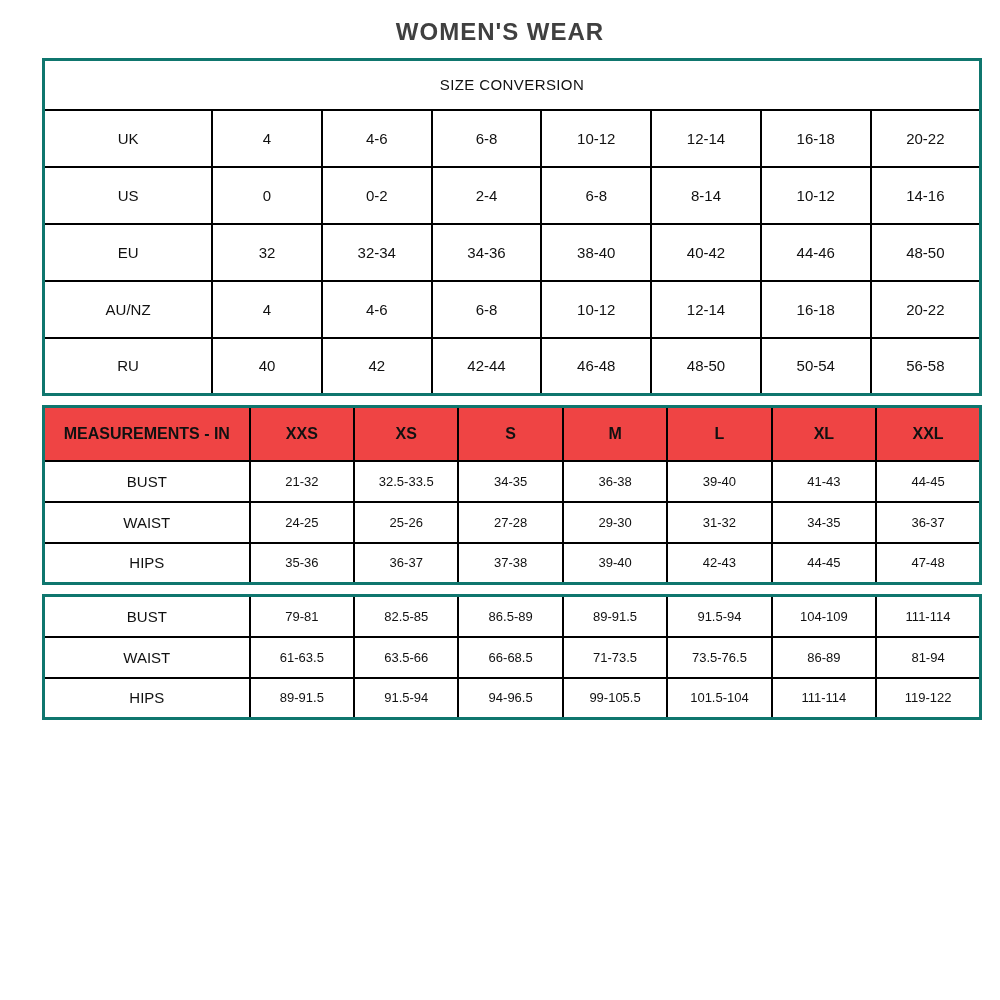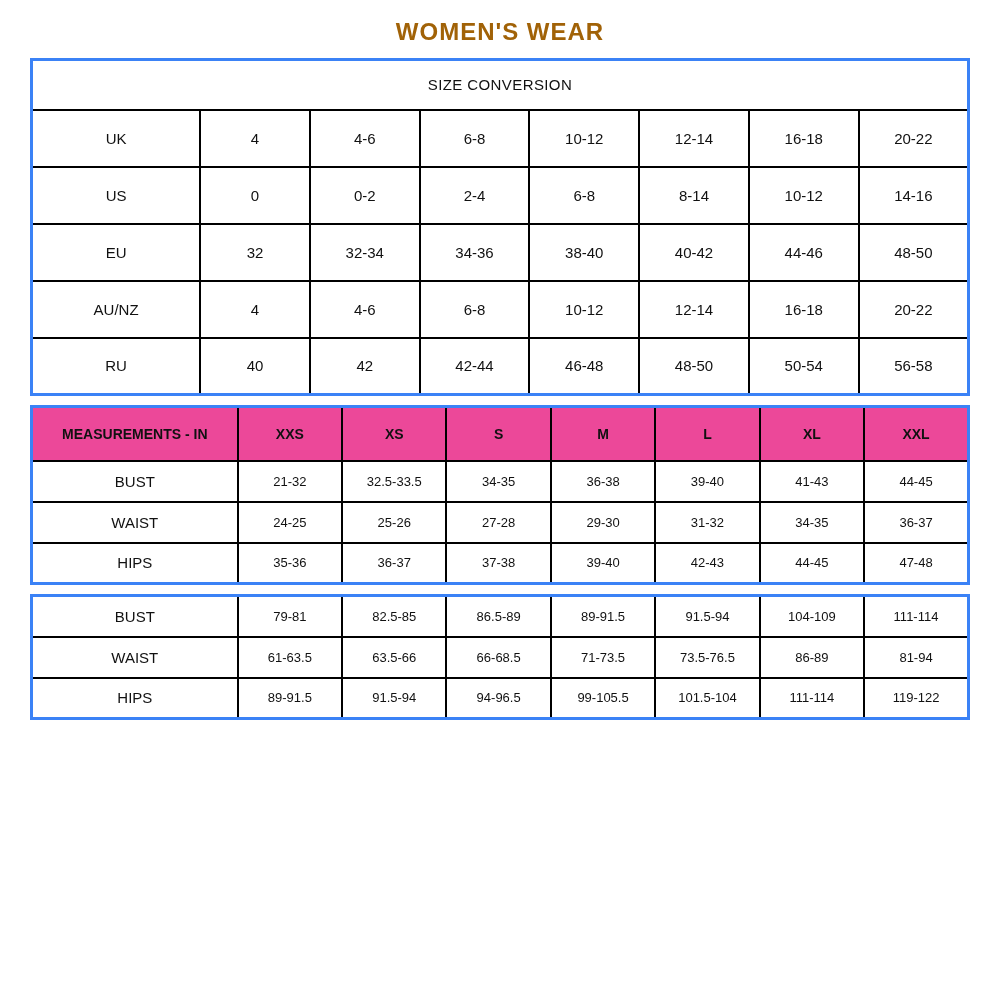--- a/index.html
+++ b/index.html
@@ -10,28 +10,29 @@
     font-family: "Liberation Sans", "DejaVu Sans", sans-serif;
     color: #111111;
   }
   .page { padding: 14px 30px 0 30px; }
   .page-title {
     text-align: center;
     font-size: 24px;
     font-weight: 700;
     letter-spacing: 1px;
     padding: 4px 0 12px 0;
-    color: #a16207;
+    color: #404040;
   }
   table.size-table {
     width: 940px;
     table-layout: fixed;
     border-collapse: collapse;
-    border: 3px solid #3b82f6;
+    border: 3px solid #0f766e;
     margin-bottom: 9px;
+    margin-left: 12px;
   }
   table.size-table td, table.size-table th {
     border: 2px solid #000000;
     text-align: center;
     vertical-align: middle;
     font-weight: 400;
     background: #ffffff;
     overflow: hidden;
     white-space: nowrap;
   }
@@ -44,23 +45,23 @@
     letter-spacing: 0.4px;
   }
   
   table.t-conversion tr.data-row { height: 57px; }
   table.t-conversion td, table.t-conversion th { font-size: 15px; }
   table.t-conversion col.label-col { width: 18%; }
   
   table.t-measure tr.header-row { height: 54px; }
   table.t-measure tr.data-row { height: 41px; }
   table.t-measure tr.header-row th {
-    background: #ec4899;
+    background: #ef4444;
     font-weight: 700;
-    font-size: 14px;
+    font-size: 16px;
   }
   table.t-measure col.label-col { width: 22%; }
   table.t-measure tr.data-row th { font-size: 15px; font-weight: 400; }
   table.t-measure tr.data-row td { font-size: 13px; }
 </style>
 </head>
 <body>
 
 <div class="page">
 

